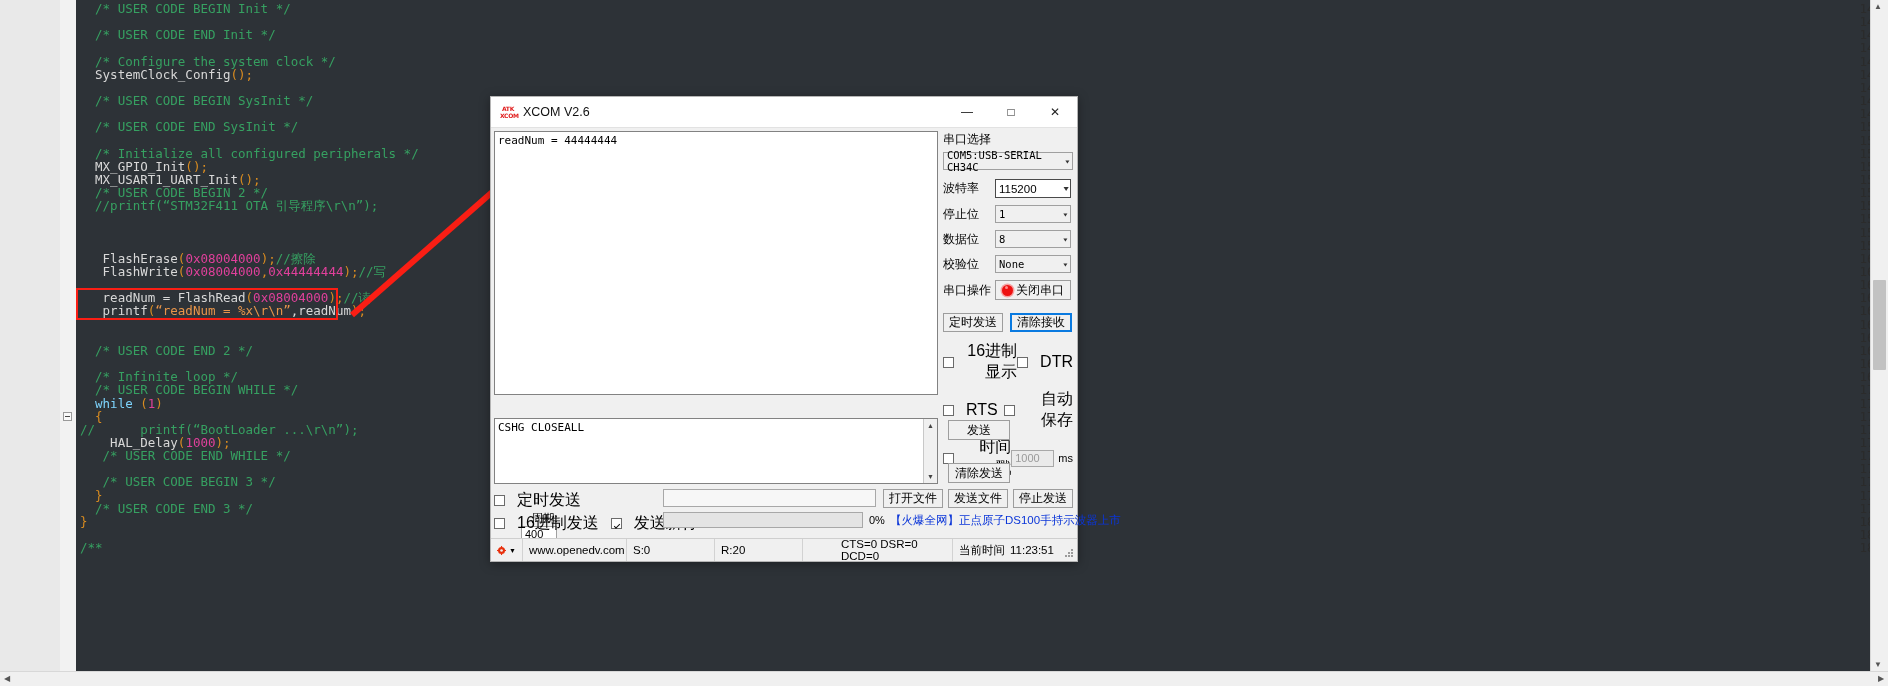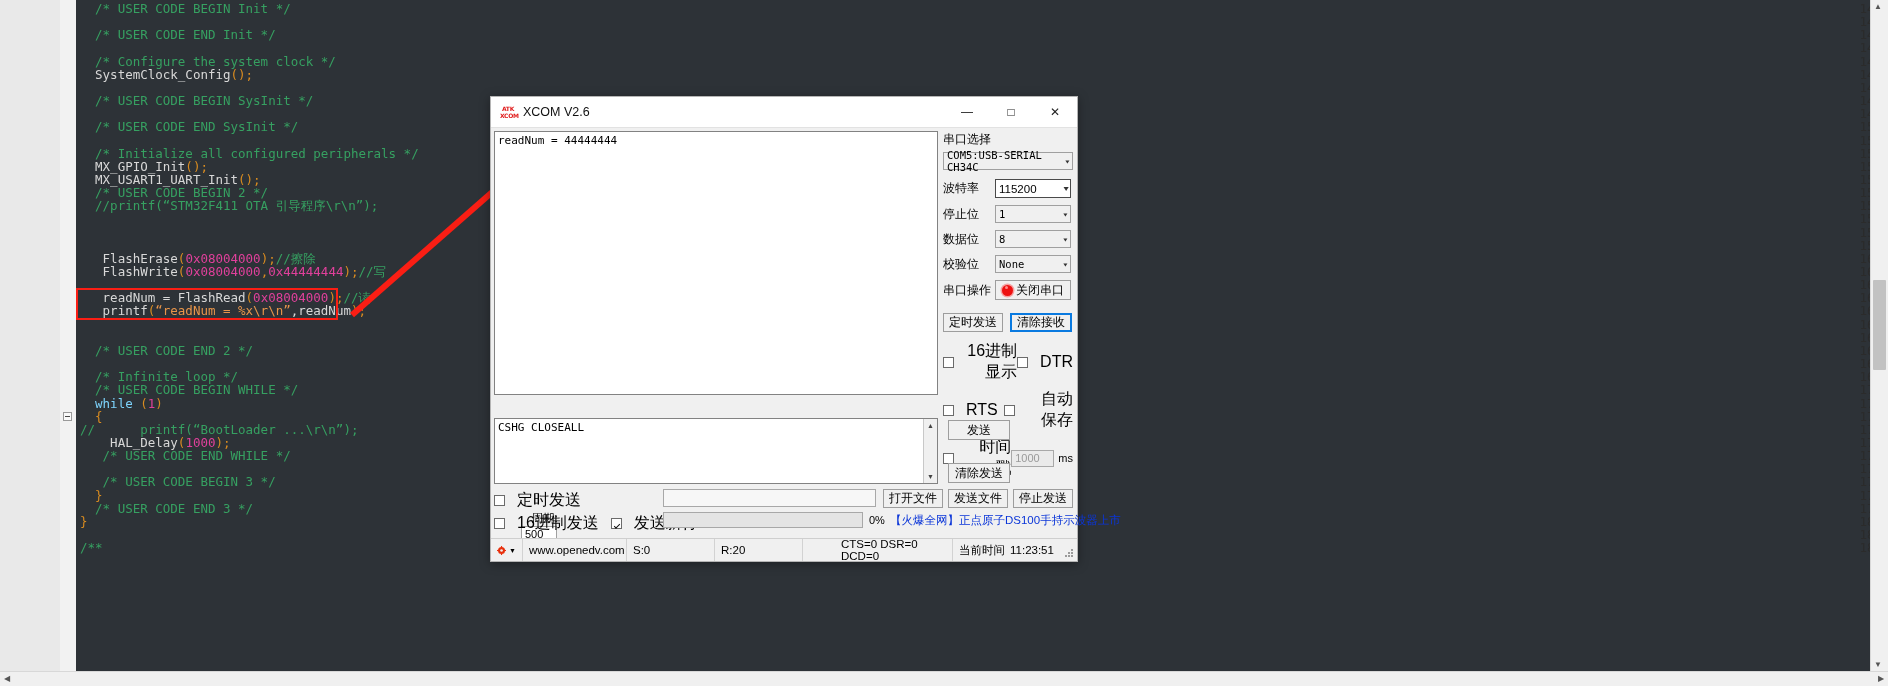--- a/index.html
+++ b/index.html
@@ -398,21 +398,21 @@
 
     <div class="btn" style="position:absolute;left:457px;top:292px;width:62px;height:20px;">发送</div>
     <div class="btn" style="position:absolute;left:457px;top:335px;width:62px;height:20px;">清除发送</div>
 
     <div class="ctrlrow" style="left:3px;top:362px;flex-direction:column;">
       <div class="cb">
         <span class="box"></span>
         <span>定时发送</span>
       </div>
       <span style="margin-left:14px;">周期:</span>
-      <span class="txt-input" style="width:36px;margin-left:3px;">500</span>
+      <span class="txt-input" style="width:36px;margin-left:3px;">400</span>
       <span style="margin-left:5px;">ms</span>
     </div>
     <div class="wide-input" style="position:absolute;left:172px;top:361px;width:213px;height:18px;"></div>
     <div class="btn" style="position:absolute;left:392px;top:361px;width:60px;height:19px;">打开文件</div>
     <div class="btn" style="position:absolute;left:457px;top:361px;width:60px;height:19px;">发送文件</div>
     <div class="btn" style="position:absolute;left:522px;top:361px;width:60px;height:19px;">停止发送</div>
 
     <div class="ctrlrow" style="left:3px;top:385px;">
       <div class="cb">
         <span class="box"></span>

